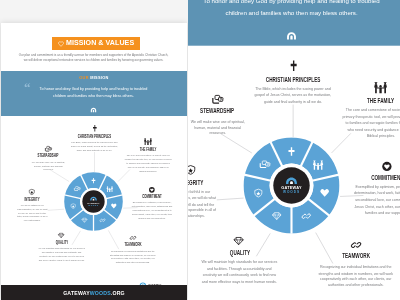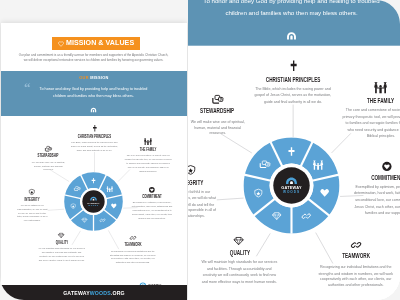--- a/index.html
+++ b/index.html
@@ -1,18 +1,18 @@
 <!DOCTYPE html>
 <html><head>
 <meta charset="utf-8">
 <style>
   html,body{margin:0;padding:0;}
   body{width:400px;height:300px;overflow:hidden;background:#f4f4f4;
        font-family:"Liberation Sans",sans-serif;-webkit-font-smoothing:antialiased;}
-  #stage{position:relative;width:400px;height:300px;overflow:hidden;border-radius:24px;}
+  #stage{position:relative;width:400px;height:300px;overflow:hidden;}
 
   
   .viewL{position:absolute;left:0;top:0;width:188px;height:300px;overflow:hidden;background:#f4f4f4;}
   .viewR{position:absolute;left:188px;top:0;width:212px;height:300px;overflow:hidden;background:#fdfdfd;}
   .clipR{position:absolute;left:-188px;top:0;width:400px;height:300px;}
 
   .posterWrapL{position:absolute;left:1px;top:23px;transform-origin:0 0;}
   .posterWrapR{position:absolute;left:0;top:0;transform-origin:0 0;}
 
   

